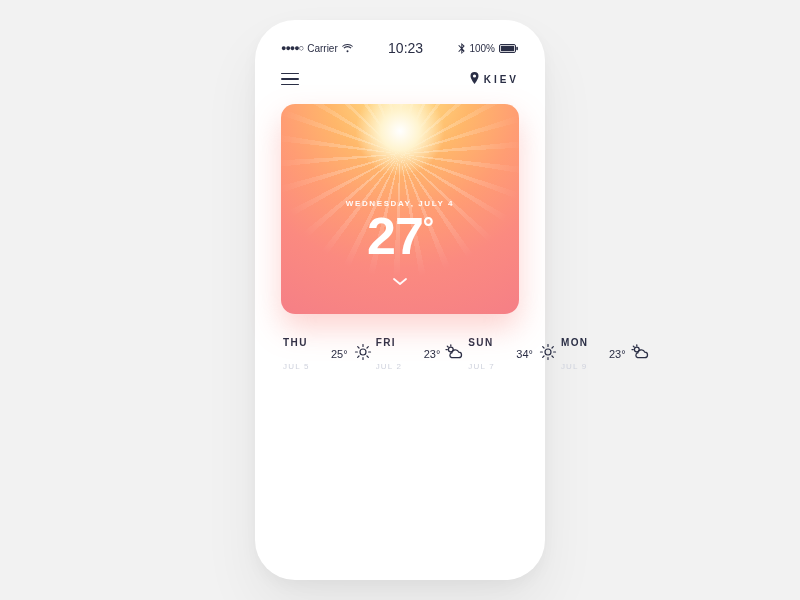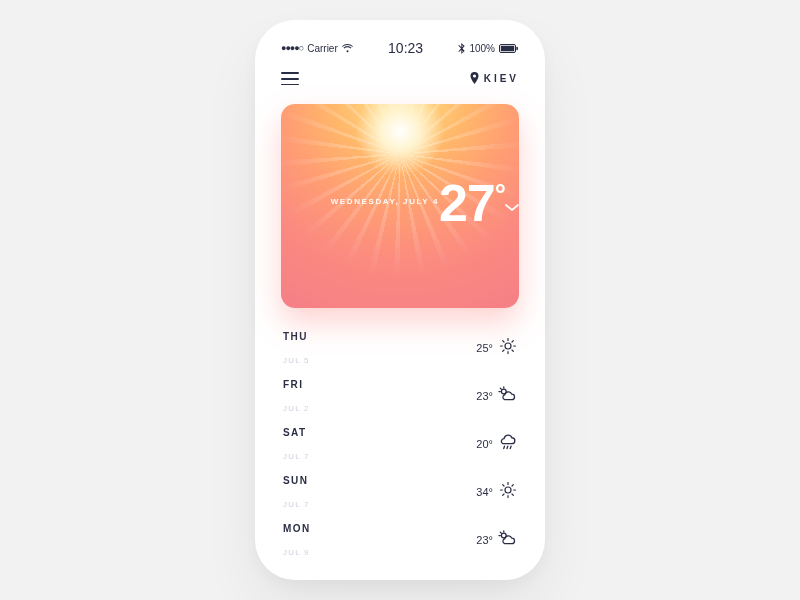--- a/index.html
+++ b/index.html
@@ -72,23 +72,24 @@
     margin-top: 16px;
     position: relative;
     width: 100%;
     height: 210px;
     border-radius: 14px;
     overflow: hidden;
     background:
       radial-gradient(circle at 50% -5%, #fff7e0 0%, #ffe29a 6%, #ffce7a 14%, #ffb76a 28%, #ff9d73 48%, #fb8a80 70%, #f57f86 100%);
     box-shadow: 0 14px 30px rgba(249,130,120,0.35);
     display: flex;
+    flex-direction: column;
     align-items: center;
     justify-content: flex-end;
-    padding-bottom: 8px;
+    padding-bottom: 24px;
   }
   .rays {
     position: absolute;
     top: -110px;
     left: 50%;
     transform: translateX(-50%);
     width: 320px;
     height: 320px;
     background: repeating-conic-gradient(
       rgba(255,255,255,0.55) 0deg 3deg,
@@ -128,21 +129,20 @@
   .hero-temp .deg { font-size: 28px; vertical-align: top; position: relative; top: 4px; }
   .hero-chevron {
     margin-top: 10px;
     z-index: 1;
     opacity: 0.95;
   }
   
   .forecast {
     margin-top: 16px;
     display: flex;
-    flex-direction: column;
     gap: 0;
   }
   .row {
     display: flex;
     align-items: center;
     justify-content: space-between;
     padding: 7px 2px;
   }
   .day-block { min-width: 48px; }
   .day-label {
@@ -260,35 +260,20 @@
           <div class="day-date">JUL 2</div>
         </div>
         <div class="row-temp">23°</div>
         <div class="row-icon">
   <svg width="20" height="16" viewBox="0 0 24 20" fill="none" stroke="#2a2e45" stroke-width="1.6" stroke-linecap="round">
             <circle cx="8" cy="7" r="3"></circle>
             <line x1="8" y1="1" x2="8" y2="2.6"></line>
             <line x1="2" y1="7" x2="3.6" y2="7"></line>
             <line x1="3.6" y1="2.6" x2="4.7" y2="3.7"></line>
             <path d="M9 17h9a3.4 3.4 0 0 0 0-6.8 4.6 4.6 0 0 0-8.8 1A3 3 0 0 0 9 17z"></path>
-          </svg>
-</div>
-      </div>
-      <div class="row">
-        <div class="day-block">
-          <div class="day-label">SAT</div>
-          <div class="day-date">JUL 7</div>
-        </div>
-        <div class="row-temp">20°</div>
-        <div class="row-icon">
-  <svg width="20" height="18" viewBox="0 0 24 22" fill="none" stroke="#2a2e45" stroke-width="1.6" stroke-linecap="round">
-            <path d="M7 13h11a3.6 3.6 0 0 0 0-7.2 5 5 0 0 0-9.6 1.1A3.2 3.2 0 0 0 7 13z"></path>
-            <line x1="9" y1="16" x2="8" y2="19"></line>
-            <line x1="13" y1="16" x2="12" y2="19"></line>
-            <line x1="17" y1="16" x2="16" y2="19"></line>
           </svg>
 </div>
       </div>
       <div class="row">
         <div class="day-block">
           <div class="day-label">SUN</div>
           <div class="day-date">JUL 7</div>
         </div>
         <div class="row-temp">34°</div>
         <div class="row-icon">

